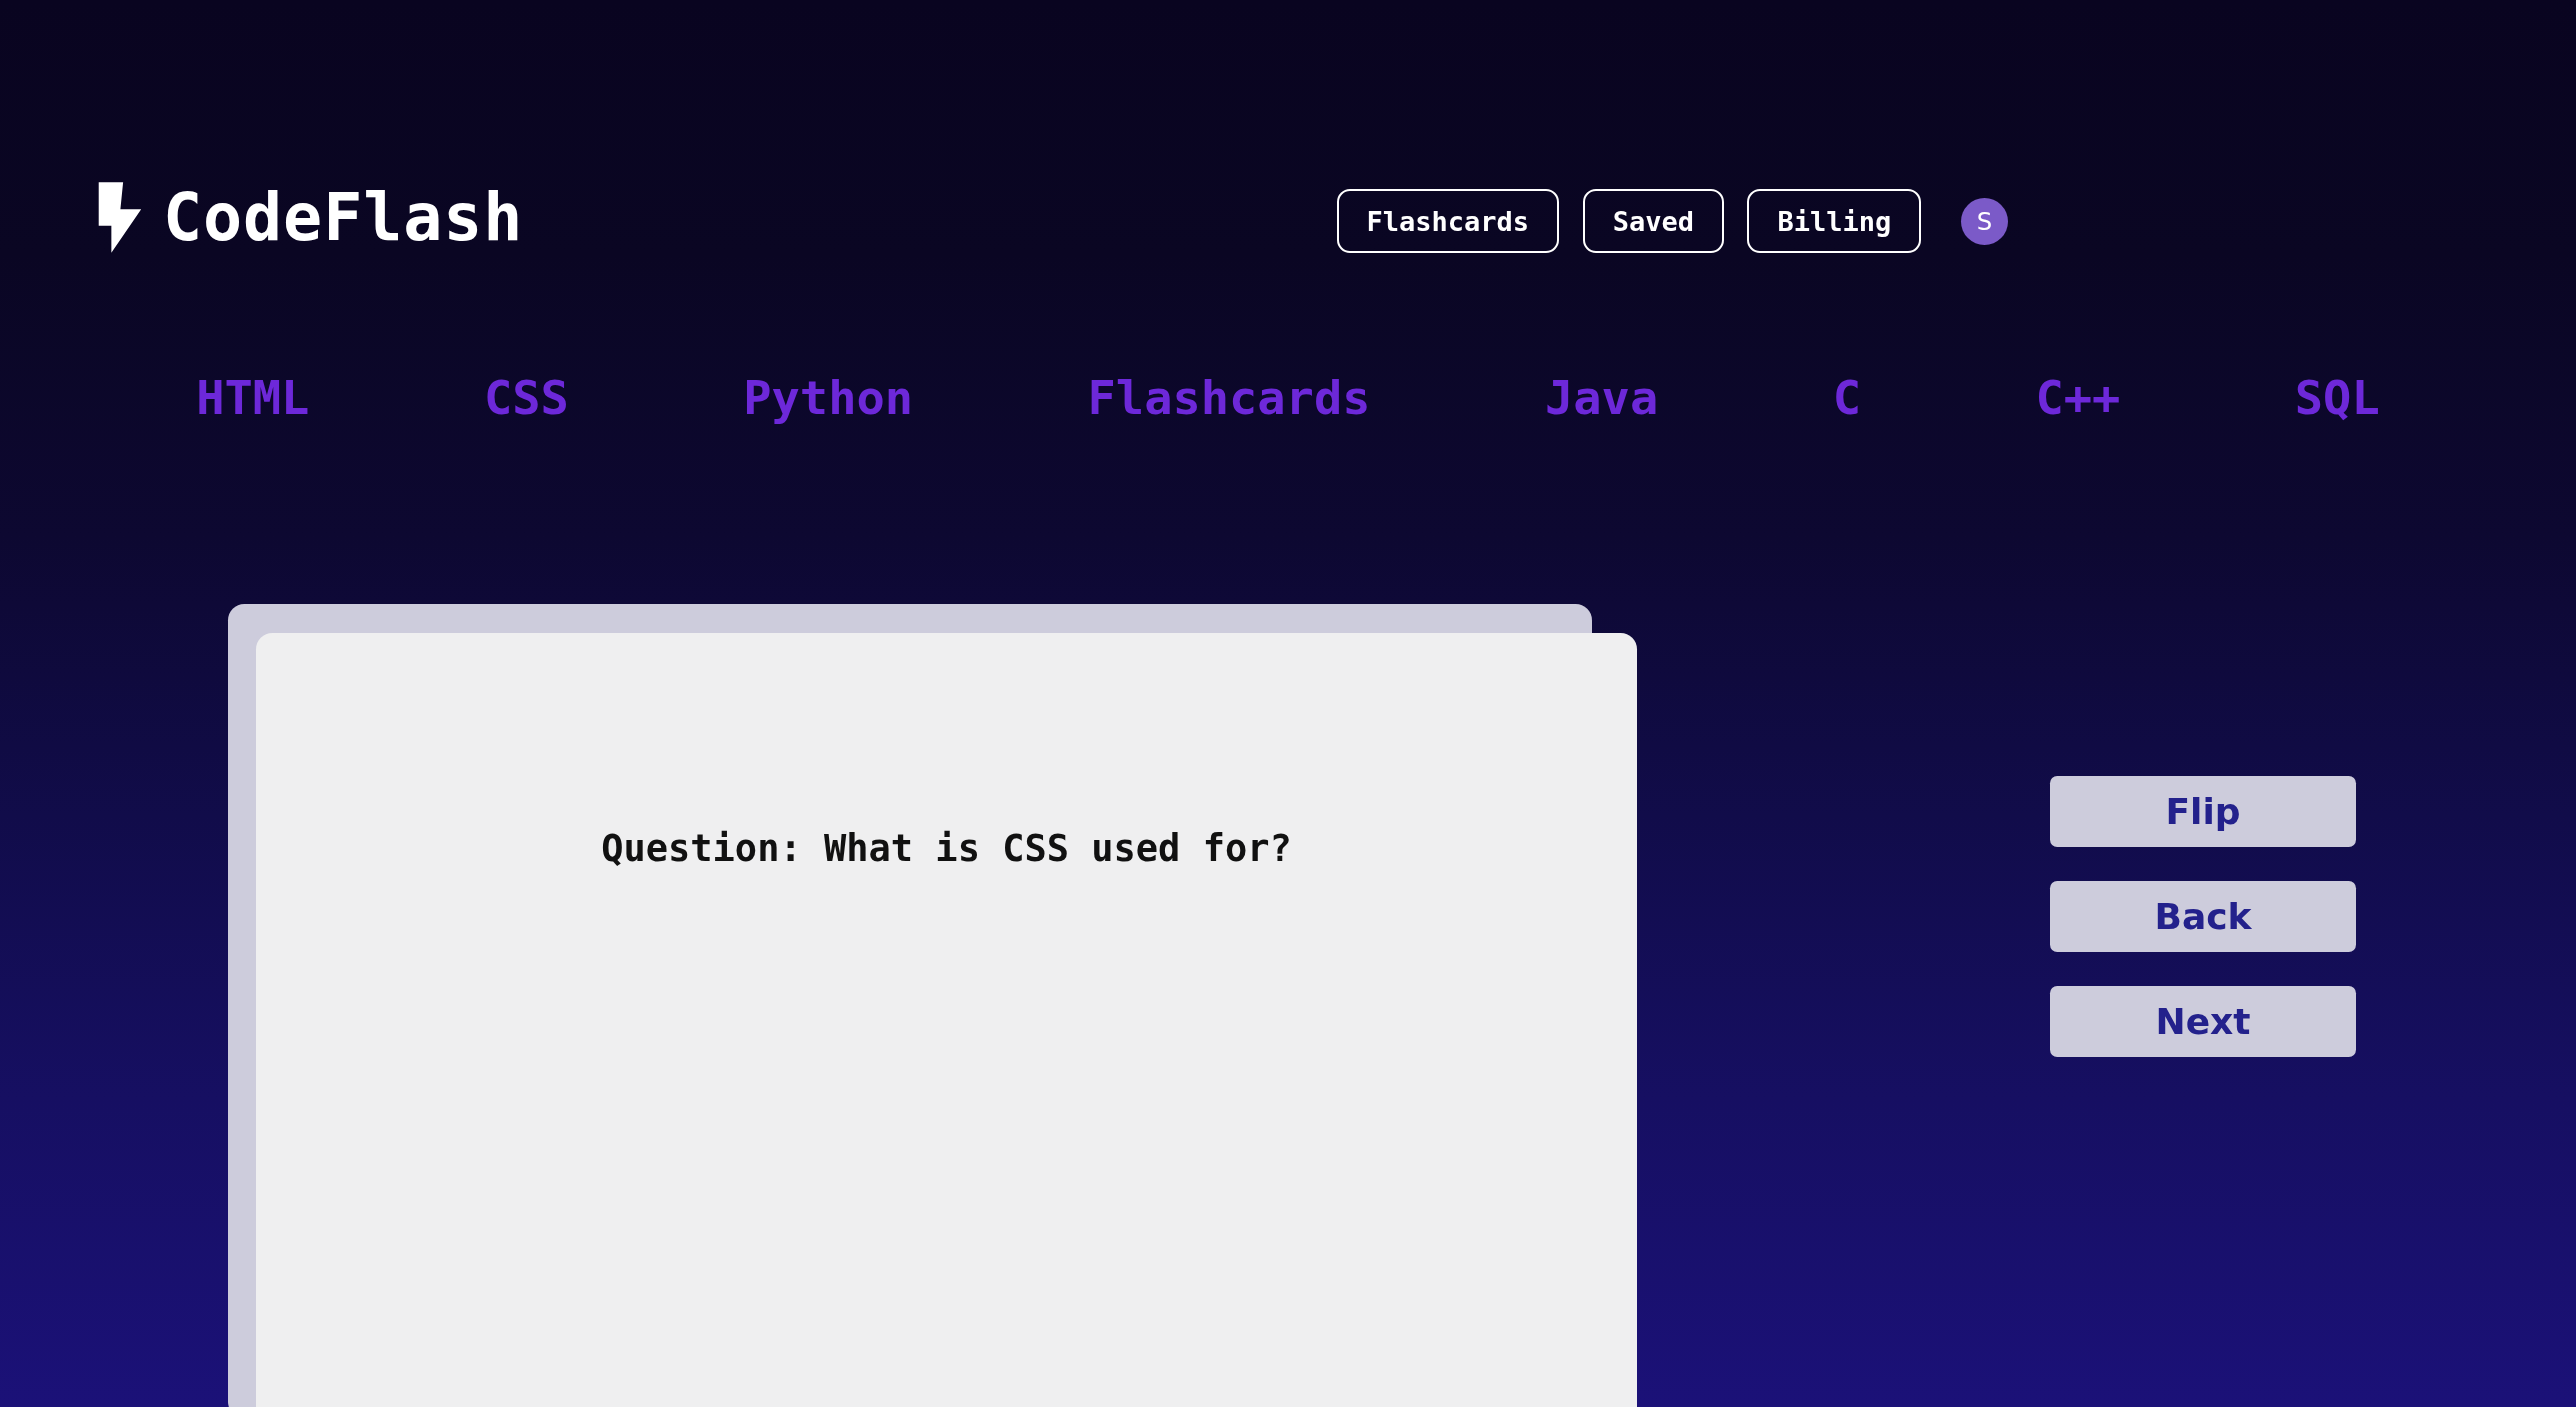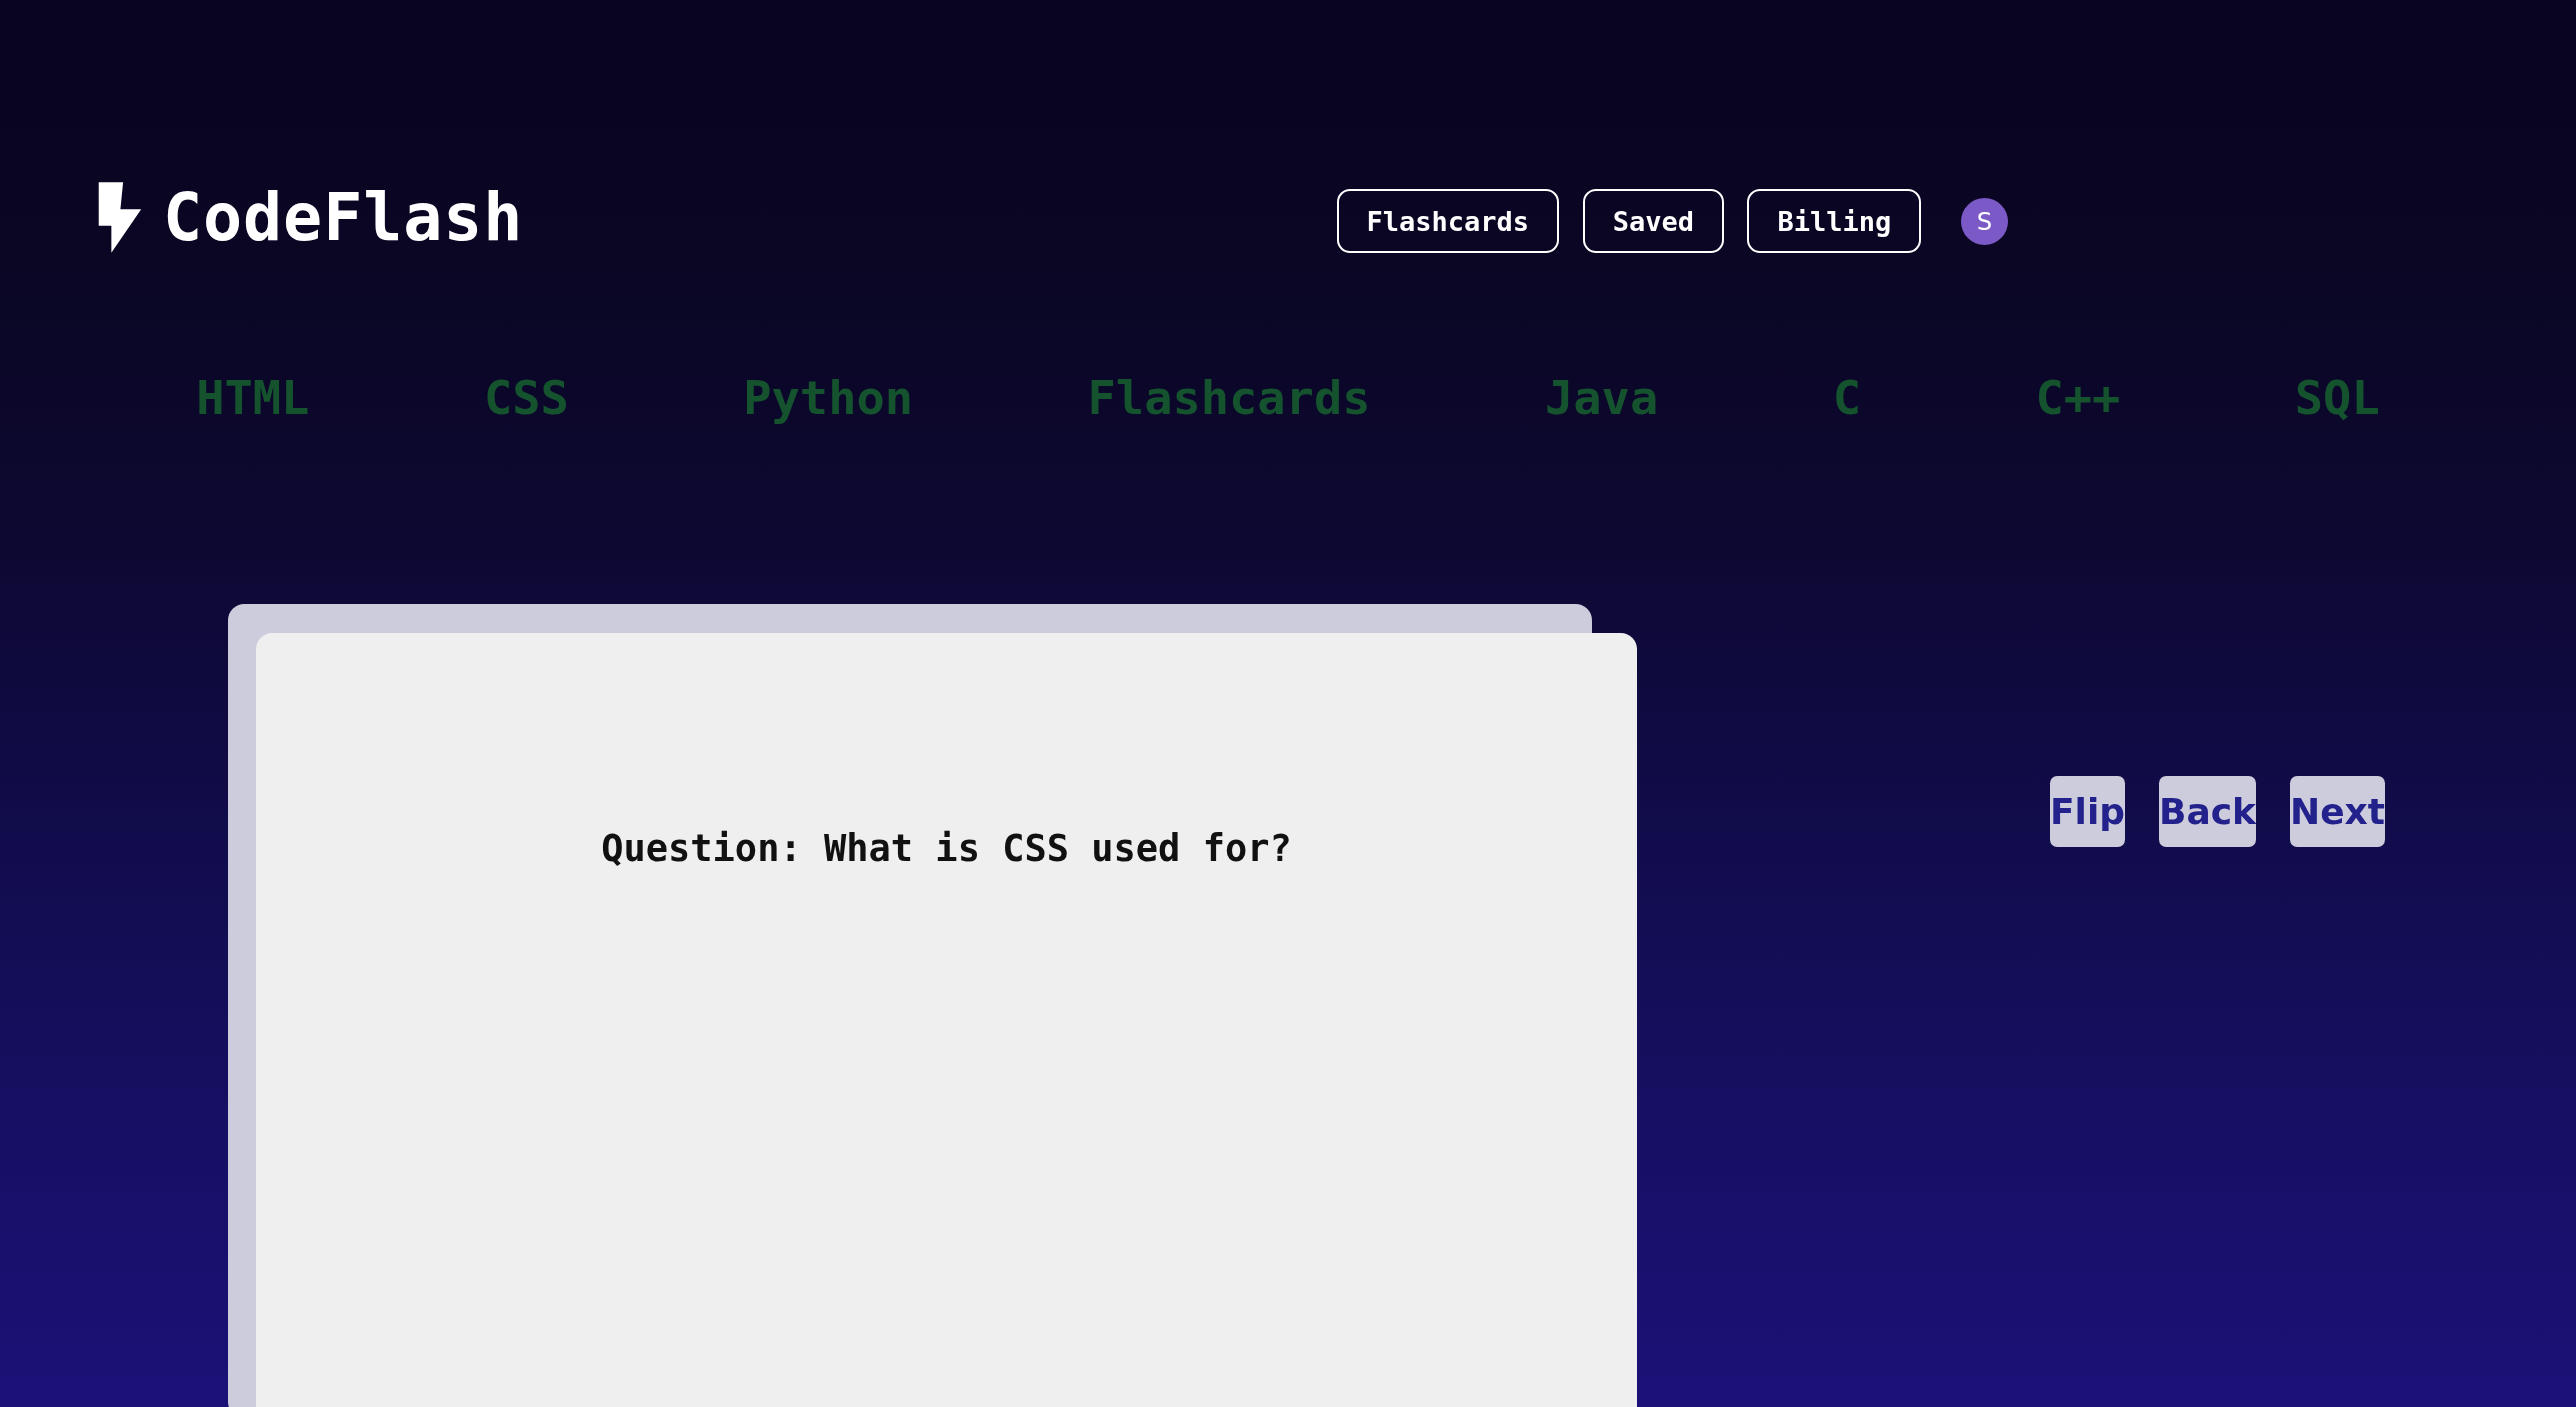--- a/index.html
+++ b/index.html
@@ -99,21 +99,21 @@
     left:0;
     width:2576px;
     height:99px;
     display:flex;
     align-items:center;
     justify-content:space-around;
     padding:0 109px;
   }
 
   .lang-tab {
-    color:#14532d;
+    color:#6d28d9;
     font-family:"DejaVu Sans Mono", monospace;
     font-size:47px;
     font-weight:bold;
     background:none;
     border:none;
     line-height:1;
     white-space:nowrap;
     cursor:pointer;
   }
 
@@ -152,21 +152,21 @@
     line-height:1;
   }
 
   
   .actions {
     position:absolute;
     left:2050px;
     top:776px;
     width:306px;
     display:flex;
-    flex-direction:row;
+    flex-direction:column;
     gap:34px;
   }
 
   .action-btn {
     width:306px;
     height:71px;
     background:#cdccdc;
     border:none;
     border-radius:7.2px;
     color:#23218c;

